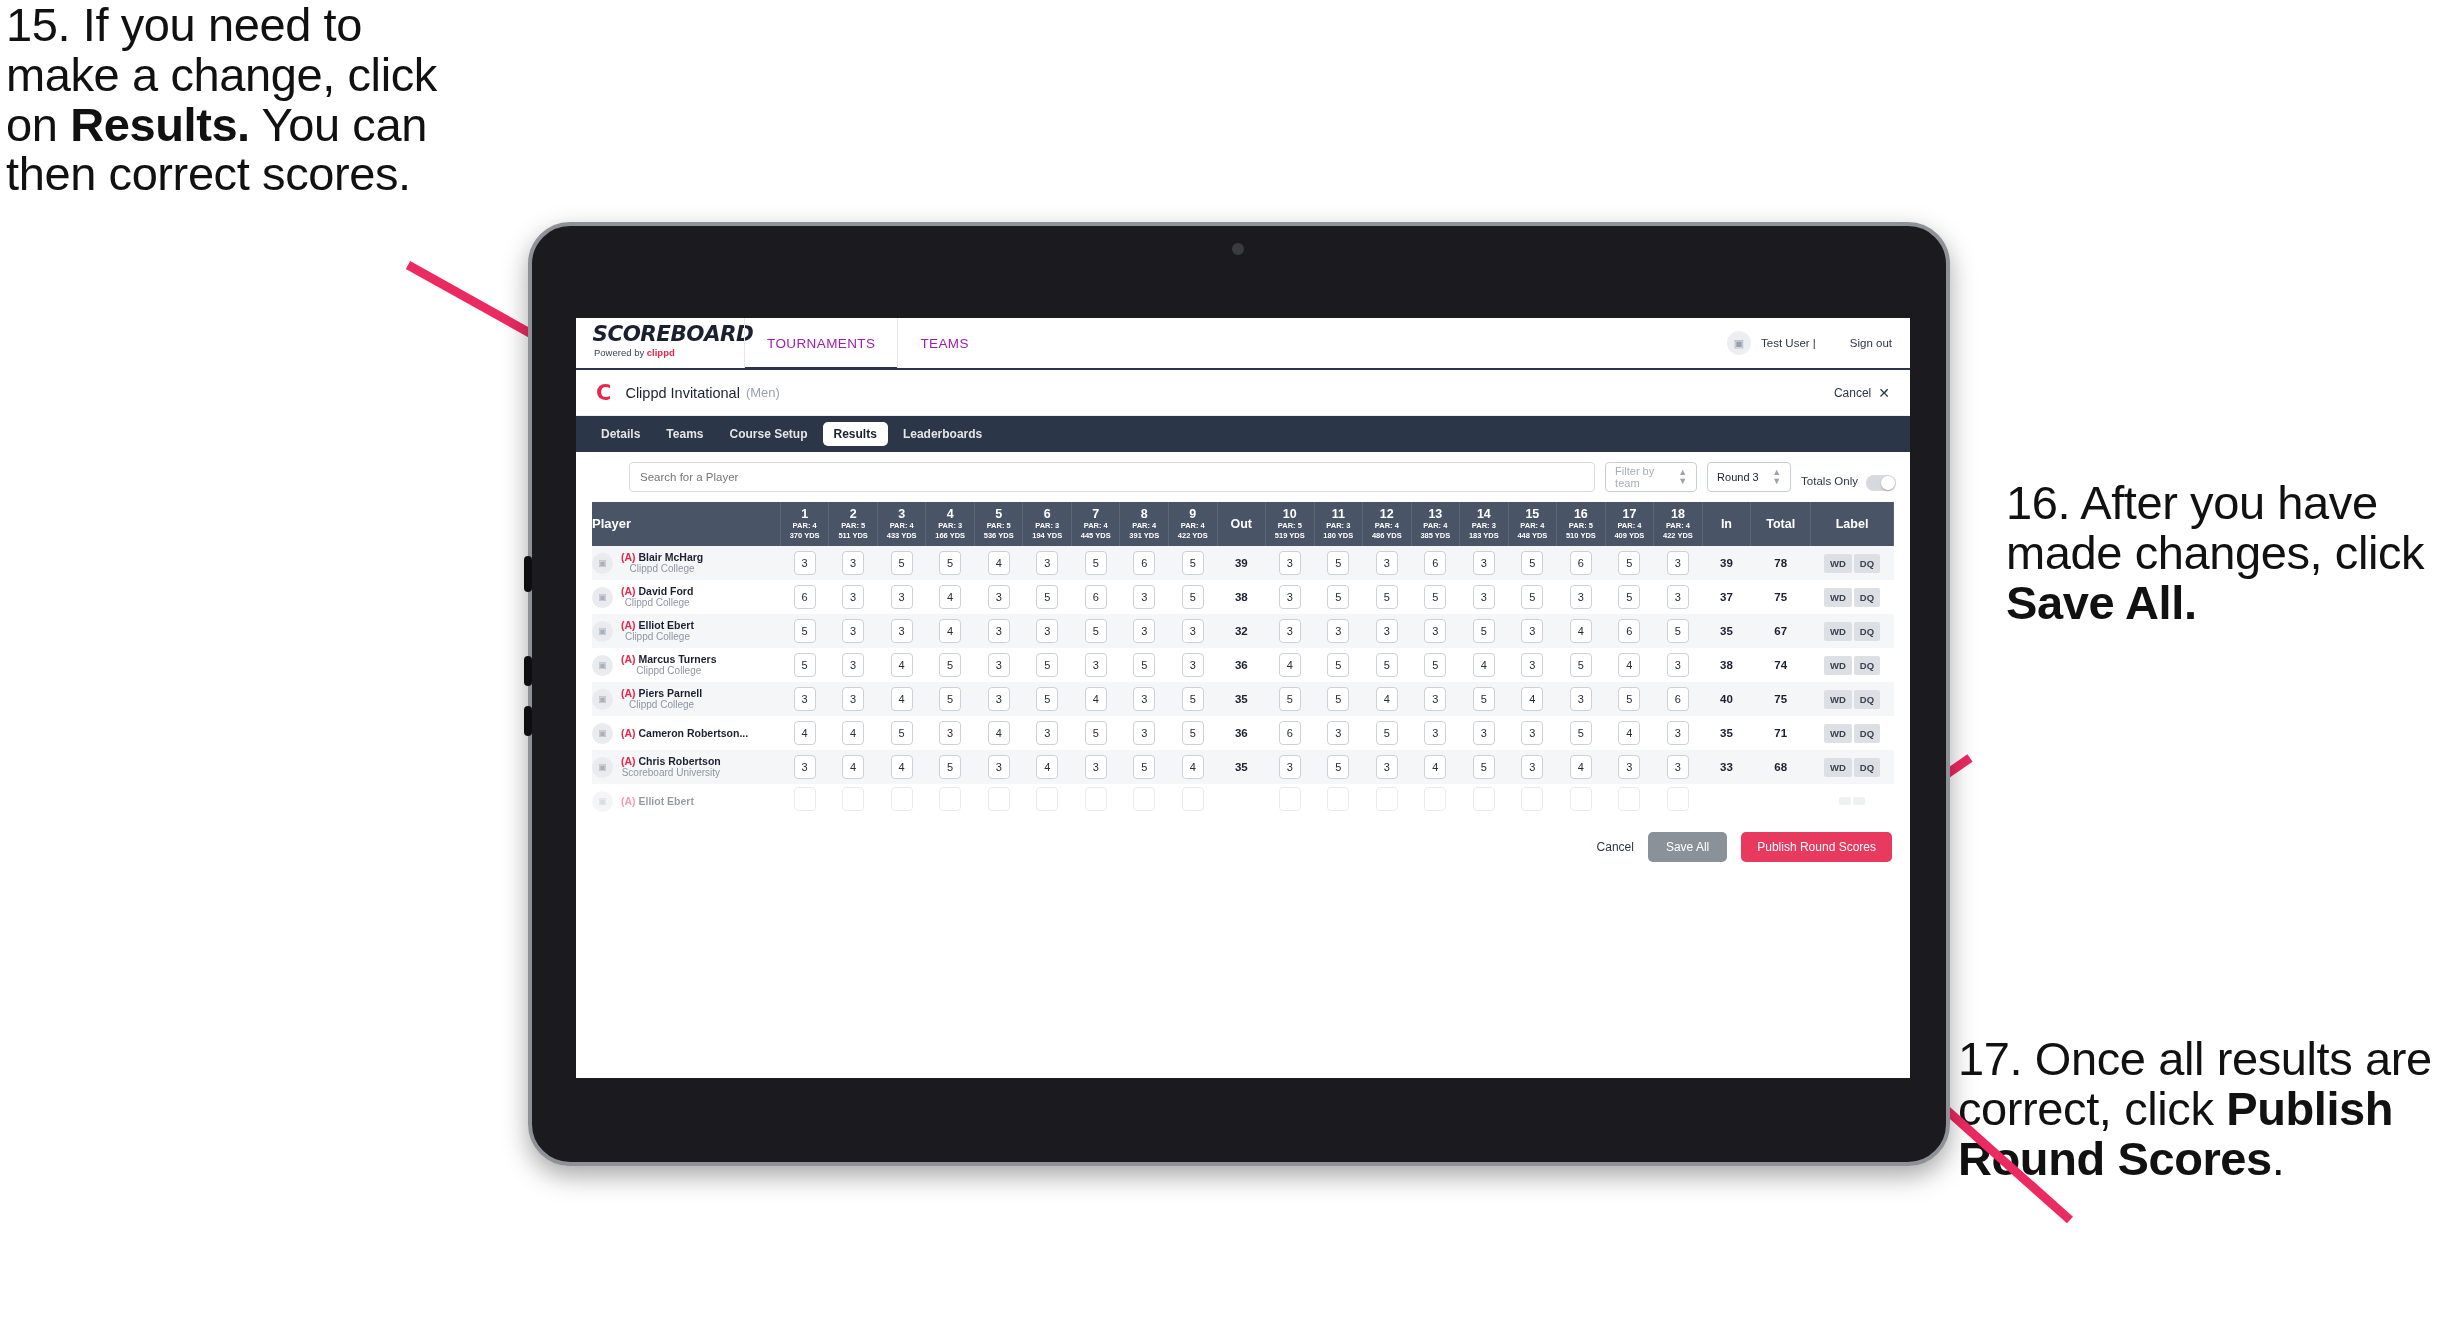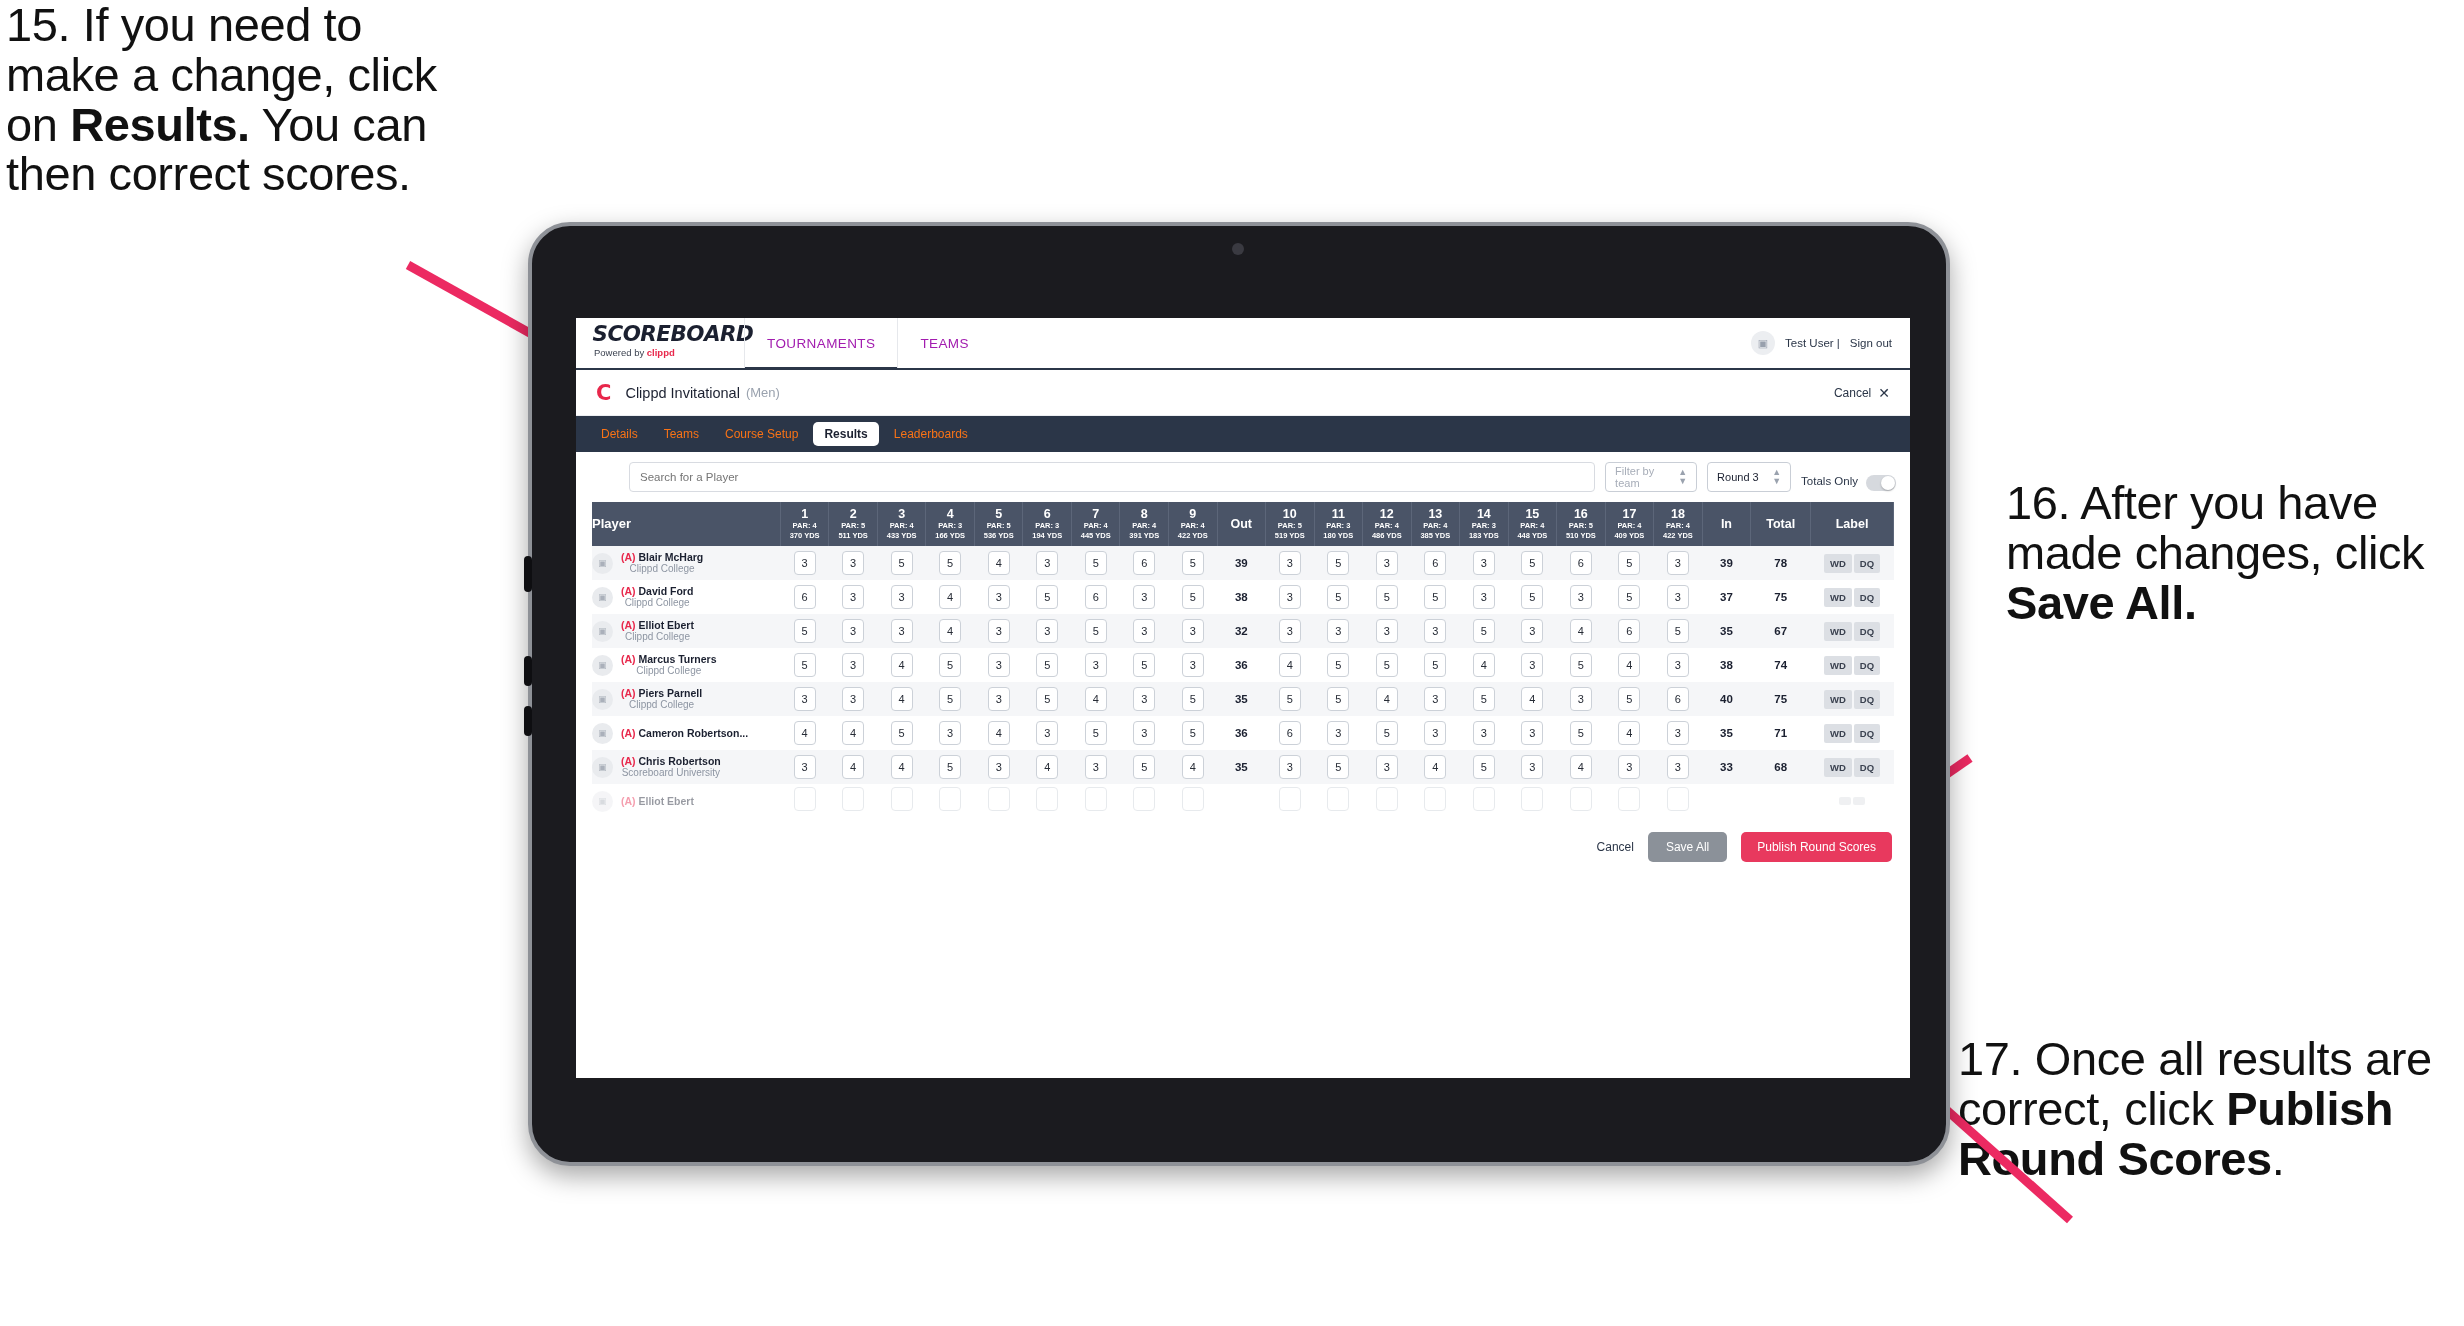--- a/index.html
+++ b/index.html
@@ -90,21 +90,21 @@
 
   #topnav-right {
     margin-left: auto; display: flex; align-items: center;
     gap: 10px; padding-right: 18px; font-size: 11.5px; color: #2b3648;
   }
   .avatar {
     width: 24px; height: 24px; border-radius: 50%;
     background: #eceef1; display: flex; align-items: center;
     justify-content: center; color: #98a0ad; font-size: 11px;
   }
-  #signout { color: #2b3648; text-decoration: none; }
+  #signout { color: #2b3648; text-decoration: none; margin-left: 24px; }
 
   
   #tourn-header {
     height: 46px; display: flex; align-items: center;
     padding: 0 20px; background: #ffffff;
     border-bottom: 1px solid #eceef1;
   }
   #tourn-logo {
     color: #e8274b; font-weight: 700; font-size: 21px;
     font-family: "DejaVu Sans", sans-serif; margin-right: 14px;
@@ -116,21 +116,21 @@
     font-size: 12px; color: #2b3648;
   }
   #tourn-cancel .x { font-size: 14px; }
 
   
   #subtabs {
     height: 36px; background: #2b3648;
     display: flex; align-items: center; padding: 0 14px; gap: 4px;
   }
   .subtab {
-    font-size: 12px; color: #f97316; padding: 5px 11px; border-radius: 5px;
+    font-size: 12px; color: #e5e5e5; padding: 5px 11px; border-radius: 5px; font-weight: bold;
   }
   .subtab.active { background: #ffffff; color: #1b2030; font-weight: 600; }
 
   
   #filters {
     display: flex; align-items: center; gap: 10px;
     padding: 10px 14px; background: #ffffff;
   }
   #search-input {
     flex: 1; height: 30px; border: 1px solid #d8dbe1; border-radius: 4px;

